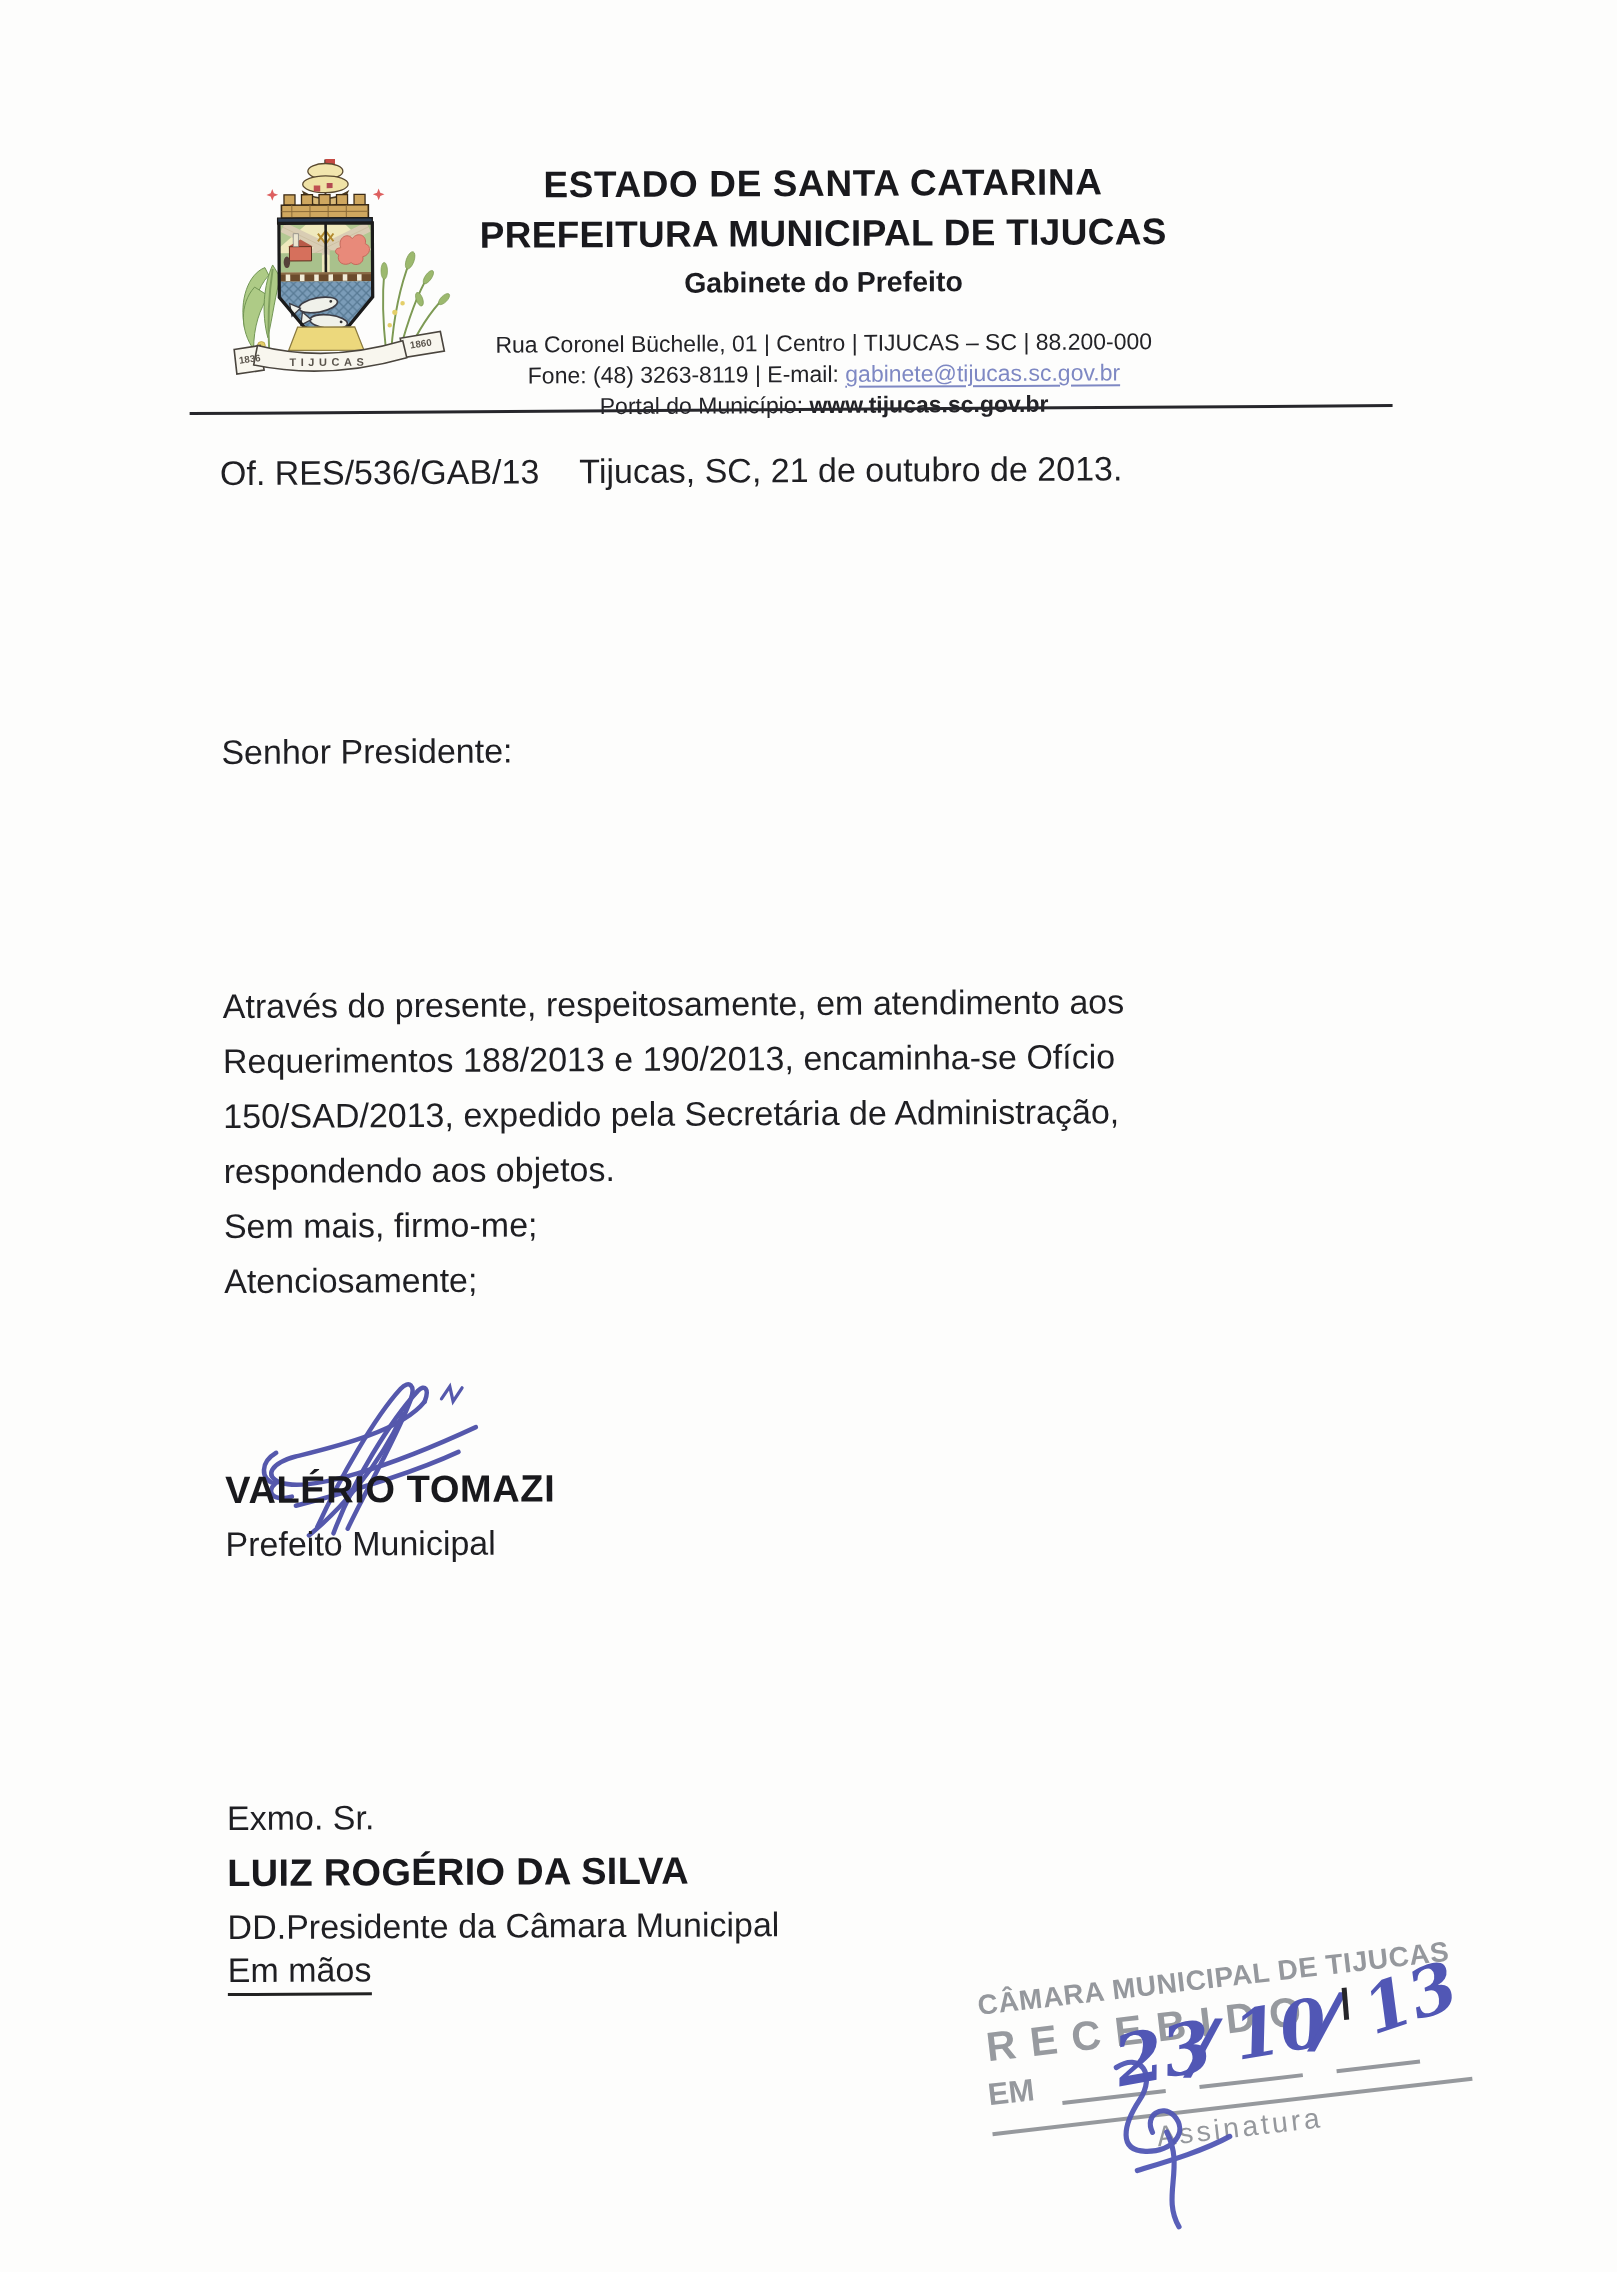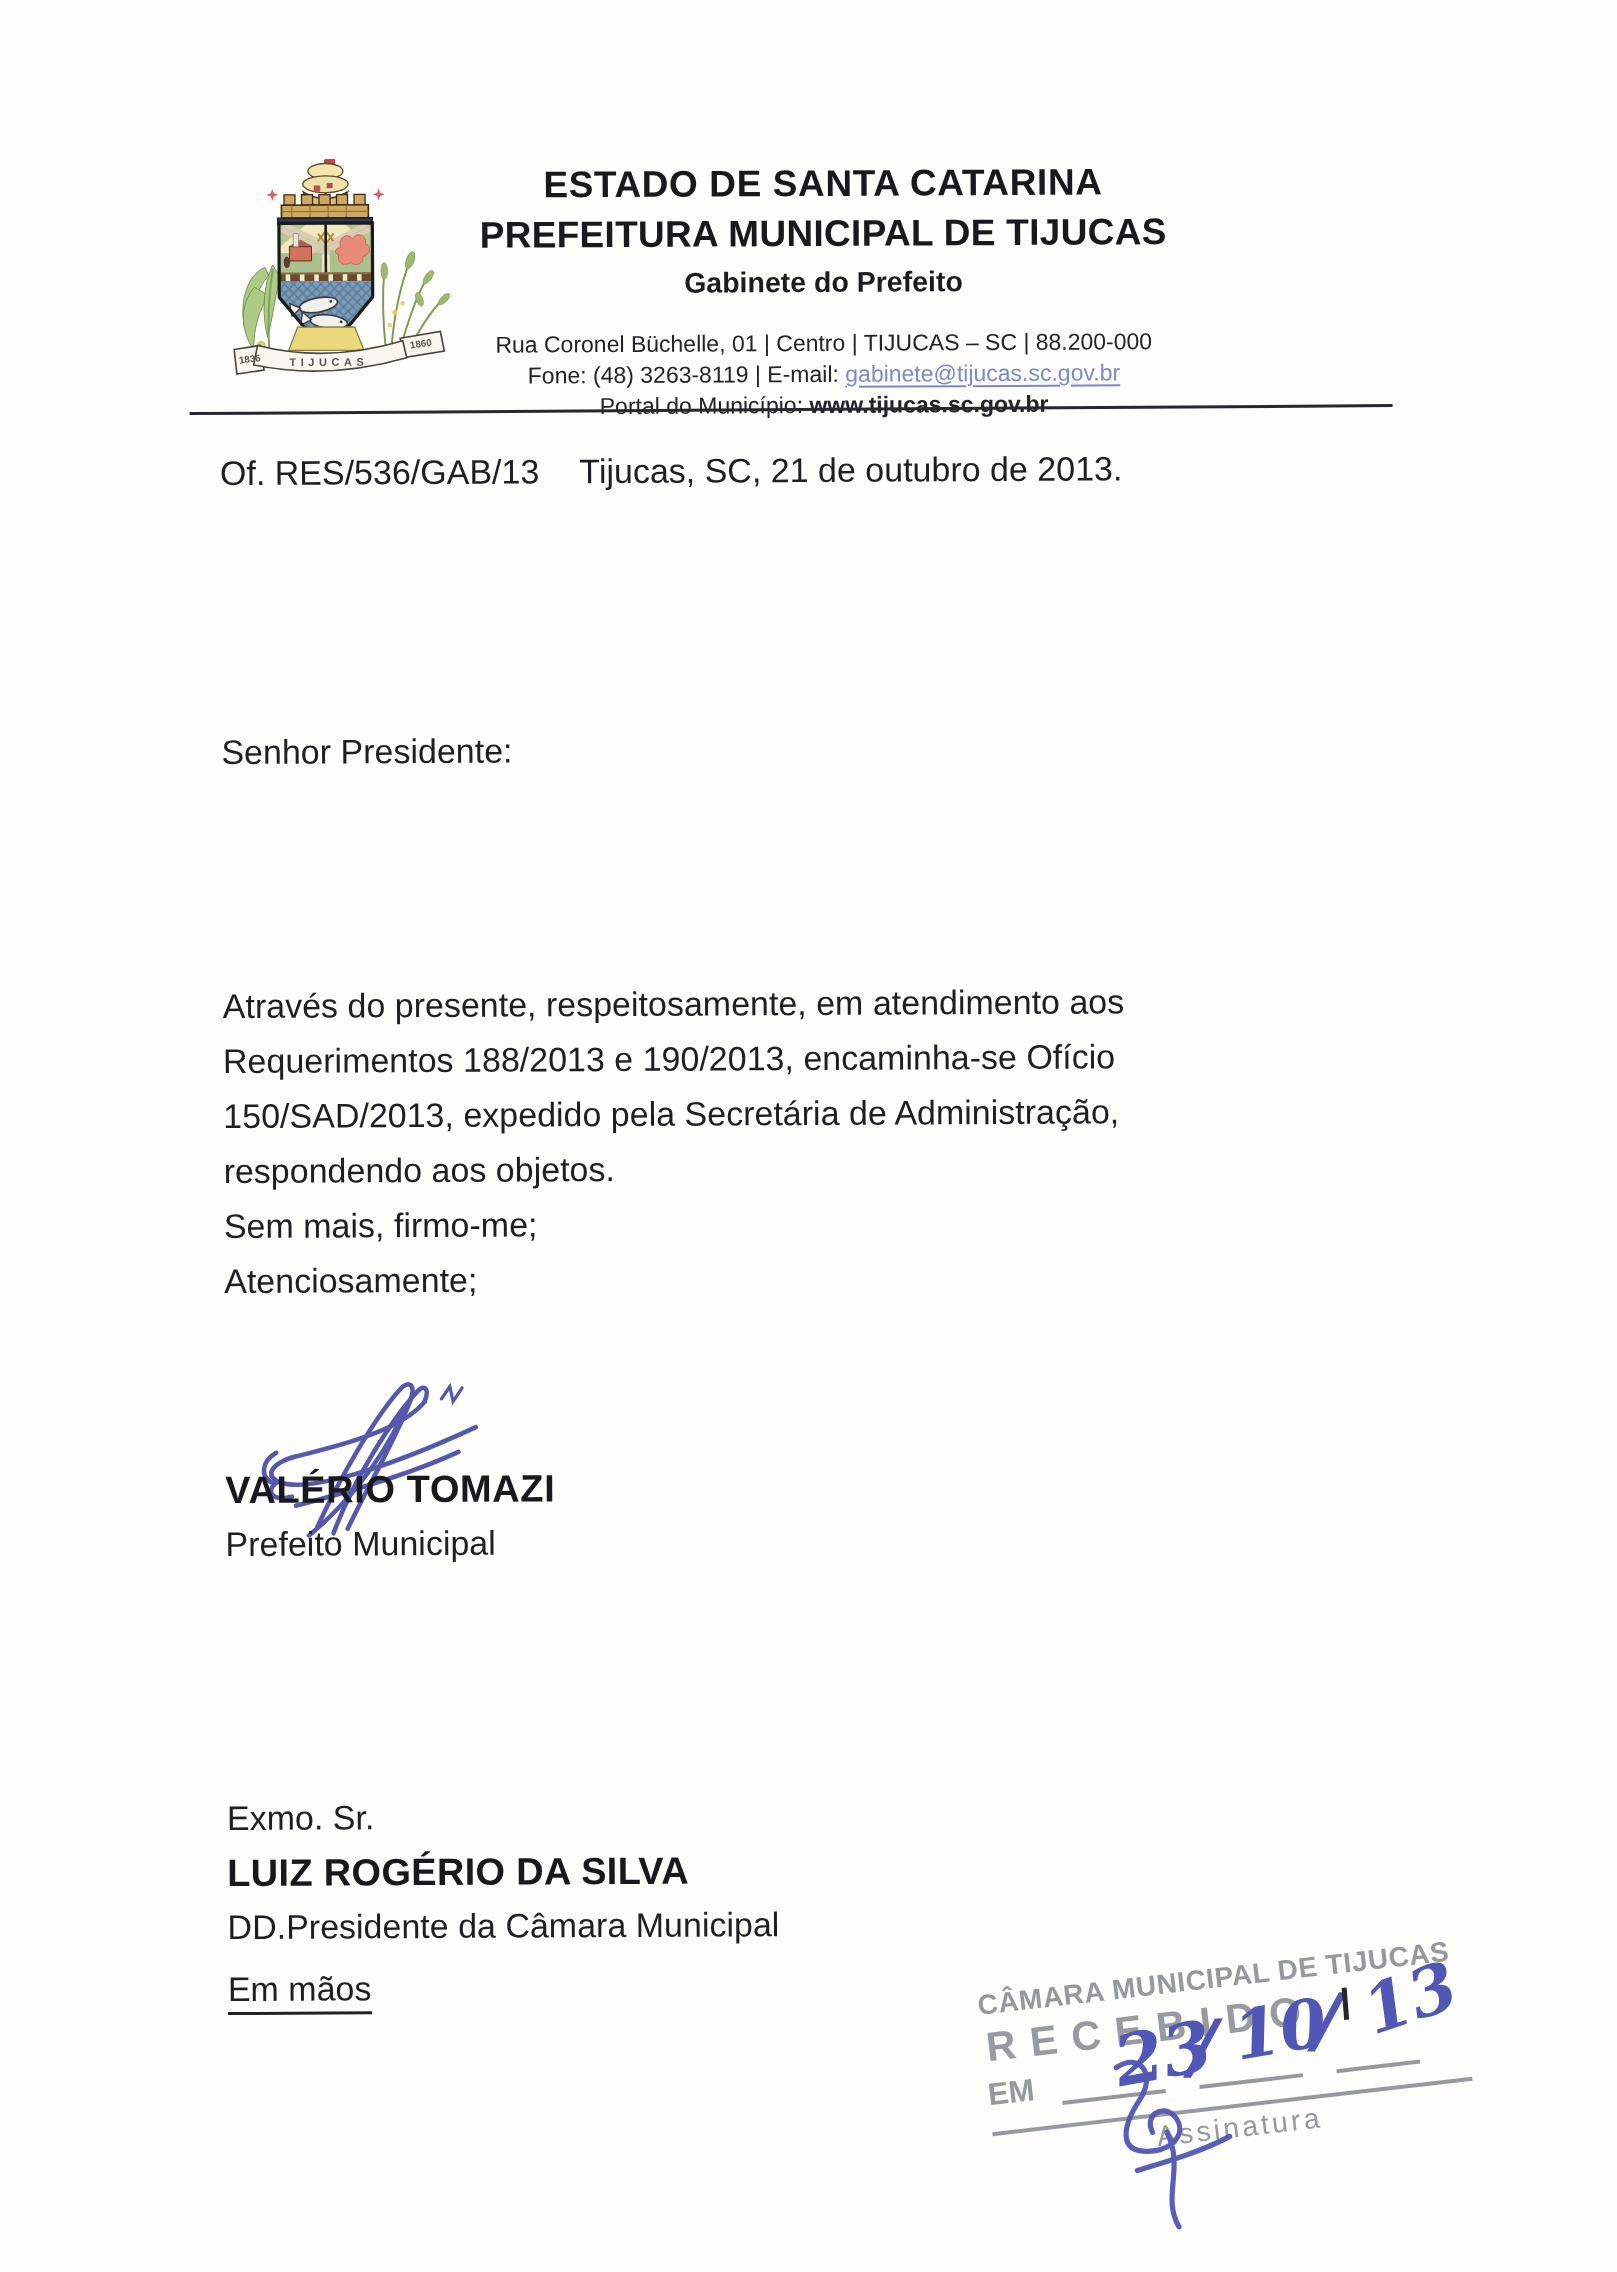--- a/index.html
+++ b/index.html
@@ -32,21 +32,21 @@
 
   
   .sig-ink{position:absolute;left:254px;top:1353px;width:363px;height:194px;pointer-events:none;}
   .signer-name{position:absolute;left:224px;top:1466px;font-size:38px;font-weight:bold;letter-spacing:0.6px;color:#19191d;}
   .signer-title{position:absolute;left:224px;top:1522px;font-size:34px;}
 
   
   .recipient{position:absolute;left:224px;top:1796px;font-size:34px;}
   .rcp-name{font-size:38px;font-weight:bold;letter-spacing:0.3px;margin-top:14.3px;color:#19191d;}
   .rcp-title{margin-top:13px;}
-  .rcp-delivery{margin-top:23px;display:inline-block;border-bottom:3.2px solid #222;padding-bottom:2.6px;}
+  .rcp-delivery{margin-top:4px;display:inline-block;border-bottom:3.2px solid #222;padding-bottom:2.6px;}
 
   
   .stamp{
     position:absolute;left:972px;top:1991px;width:525px;
     transform:rotate(-6.3deg);transform-origin:0 0;
     color:#8d9095;
   }
   .stamp-org{font-size:28px;font-weight:bold;letter-spacing:0.6px;white-space:nowrap;opacity:.92;}
   .stamp-received{font-size:41px;font-weight:bold;letter-spacing:14.3px;margin-top:2.6px;margin-left:3.9px;opacity:.9;}
   .stamp-em-row{display:flex;align-items:flex-end;margin-top:6.5px;font-size:31px;font-weight:bold;opacity:.92;}

